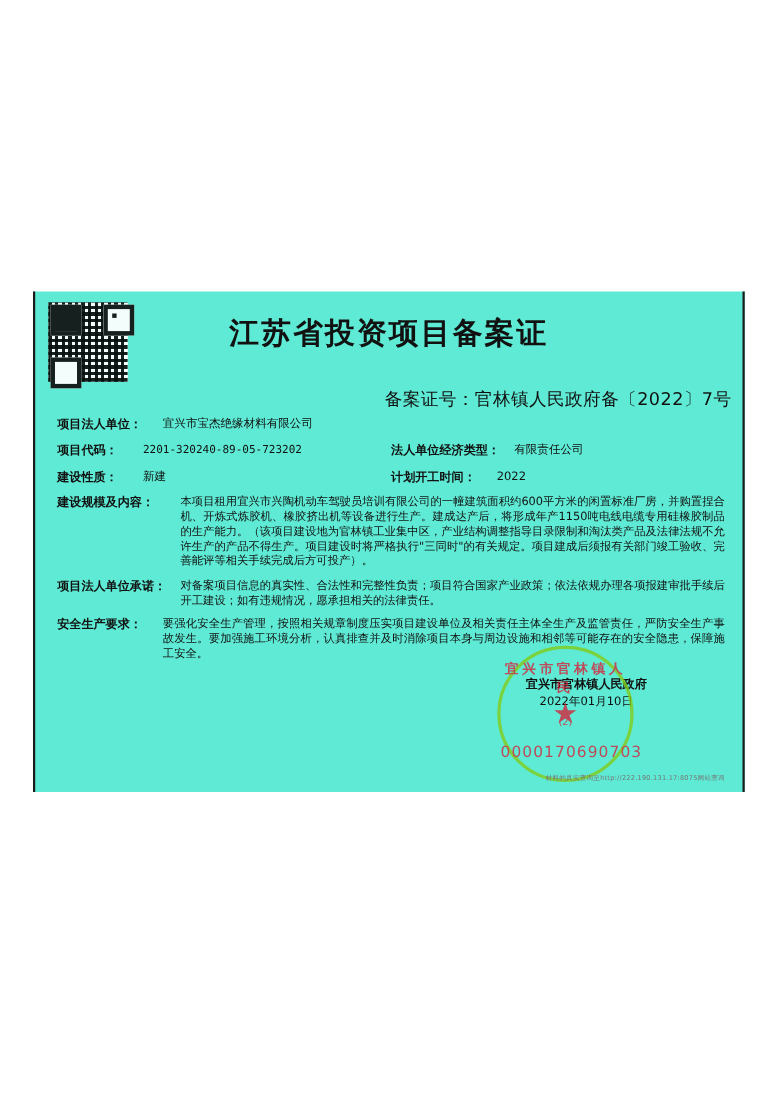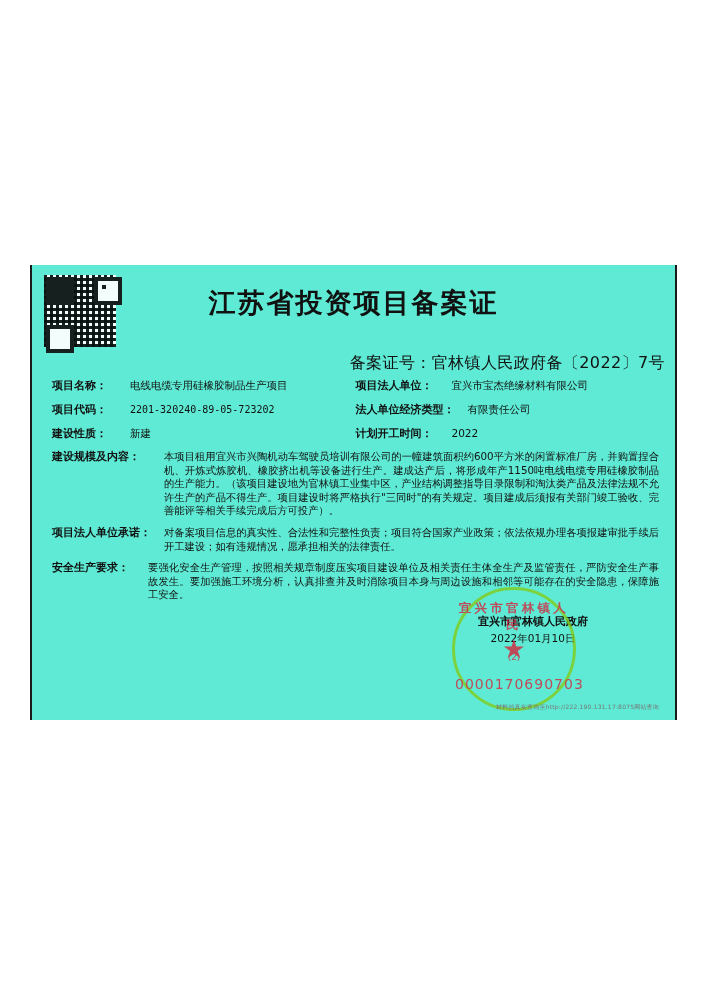--- a/index.html
+++ b/index.html
@@ -241,24 +241,20 @@
 
     <div class="title">江苏省投资项目备案证</div>
 
     <div class="reg-no">
       <span>备案证号：</span><span>官林镇人民政府备〔2022〕7号</span>
     </div>
 
     <div class="grid">
 
       <div class="row">
-        <div class="cell left">
-          <span class="lbl w1">项目名称：</span>
-          <span class="val">电线电缆专用硅橡胶制品生产项目</span>
-        </div>
         <div class="cell right">
           <span class="lbl w2">项目法人单位：</span>
           <span class="val">宜兴市宝杰绝缘材料有限公司</span>
         </div>
       </div>
 
       <div class="row">
         <div class="cell left">
           <span class="lbl w1">项目代码：</span>
           <span class="val mono">2201-320240-89-05-723202</span>

